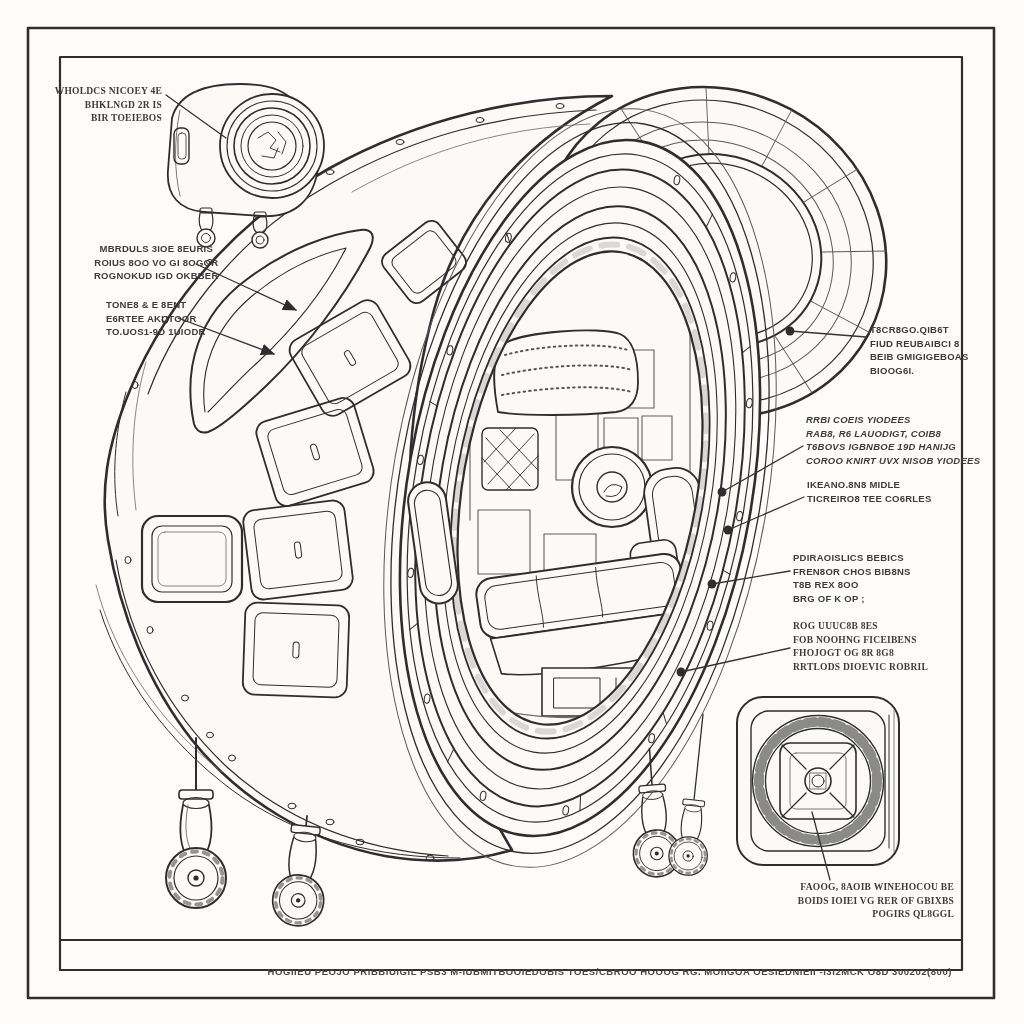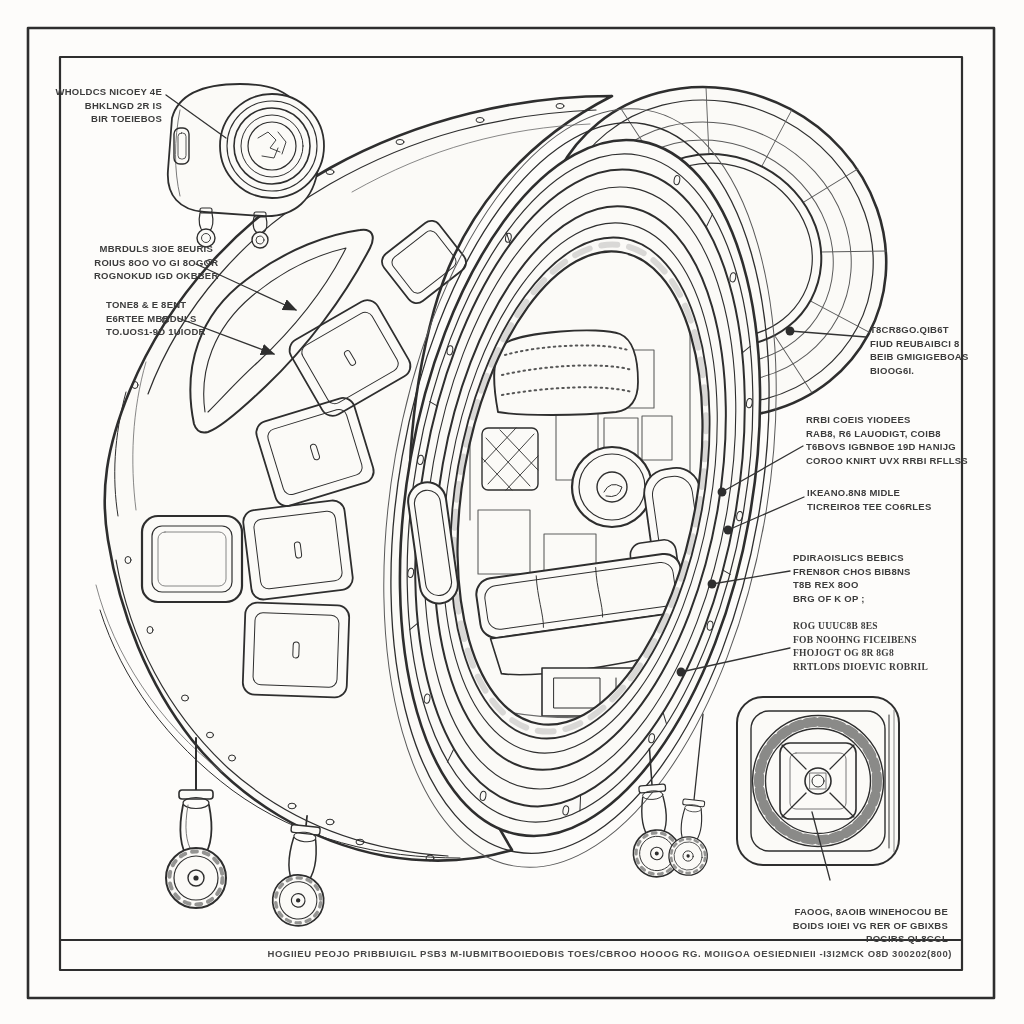--- a/index.html
+++ b/index.html
@@ -7,25 +7,25 @@
     width:1024px;height:1024px;position:relative;overflow:hidden;
     background:#fdfcfa;
     font-family:"Liberation Sans", sans-serif;
   }
   #art{position:absolute;left:0;top:0;}
   .callout{
     position:absolute;
     font:bold 9.5px/13.5px "Liberation Sans", sans-serif;
     color:#3c3c3c;letter-spacing:.25px;white-space:nowrap;
   }
-  .callout.ra{text-align:right;}
+  .callout.ra{text-align:right;font-family:Liberation Serif, serif;}
   .titleblock{
     position:absolute;
     font:bold 9.5px "Liberation Sans", sans-serif;
-    color:#474747;letter-spacing:.55px;white-space:nowrap;
+    color:#474747;letter-spacing:.55px;white-space:nowrap;margin-top:18px;
   }
 </style>
 </head>
 <body>
 
 <svg id="art" width="1024" height="1024" viewBox="0 0 1024 1024" xmlns="http://www.w3.org/2000/svg">
   <defs>
     <clipPath id="cpi">
       <ellipse cx="580" cy="488" rx="117" ry="239.4" transform="rotate(10 580 488)"></ellipse>
     </clipPath>
@@ -389,56 +389,56 @@
 </div>
 
 <div class="callout" style="left:94px;top:242px;text-align:center;">
   <div>MBRDULS 3IOE 8EURIS</div>
   <div>ROIUS 8OO VO GI 8OGOR</div>
   <div>ROGNOKUD IGD OKBBER</div>
 </div>
 
 <div class="callout" style="left:106px;top:298px;">
   <div>TONE8 &amp; E 8ENT</div>
-  <div>E6RTEE MBRDULS</div>
+  <div>E6RTEE AKUTOOR</div>
   <div>TO.UOS1-9D 1UIODR</div>
 </div>
 
 <div class="callout" style="left:870px;top:323px;">
   <div>T8CR8GO.QIB6T</div>
   <div>FIUD REUBAIBCI 8</div>
   <div>BEIB GMIGIGEBOAS</div>
   <div>BIOOG6I.</div>
 </div>
 
-<div class="callout" style="left:806px;top:413px;">
+<div class="callout" style="left:806px;top:413px;font-style:italic;">
   <div>RRBI COEIS YIODEES</div>
   <div>RAB8, R6 LAUODIGT, COIB8</div>
   <div>T6BOVS IGBNBOE 19D HANIJG</div>
-  <div>COROO KNIRT UVX RRBI RFLLSS</div>
-</div>
-
-<div class="callout" style="left:807px;top:478px;margin-top:8px;">
+  <div>COROO KNIRT UVX NISOB YIODEES</div>
+</div>
+
+<div class="callout" style="left:807px;top:478px;">
   <div>IKEANO.8N8 MIDLE</div>
   <div>TICREIRO8 TEE CO6RLES</div>
 </div>
 
 <div class="callout" style="left:793px;top:551px;">
   <div>PDIRAOISLICS BEBICS</div>
   <div>FREN8OR CHOS BIB8NS</div>
   <div>T8B REX 8OO</div>
   <div>BRG OF K OP ;</div>
 </div>
 
 <div class="callout" style="left:793px;top:620px;font-family:Liberation Serif, serif;">
   <div>ROG UUUC8B 8ES</div>
   <div>FOB NOOHNG FICEIBENS</div>
   <div>FHOJOGT OG 8R 8G8</div>
   <div>RRTLODS DIOEVIC ROBRIL</div>
 </div>
 
-<div class="callout ra" style="right:76px;top:881px;margin-top:24px;">
+<div class="callout ra" style="right:70px;top:881px;">
   <div>FAOOG, 8AOIB WINEHOCOU BE</div>
   <div>BOIDS IOIEI VG RER OF GBIXBS</div>
   <div>POGIRS QL8GGL</div>
 </div>
 
 <div class="titleblock" style="right:72px;top:948px;">HOGIIEU PEOJO PRIBBIUIGIL PSB3   M-IUBMITBOOIEDOBIS   TOES/CBROO HOOOG RG. MOIIGOA OESIEDNIEII -I3I2MCK O8D 300202(800)</div>
 
 </body></html>

